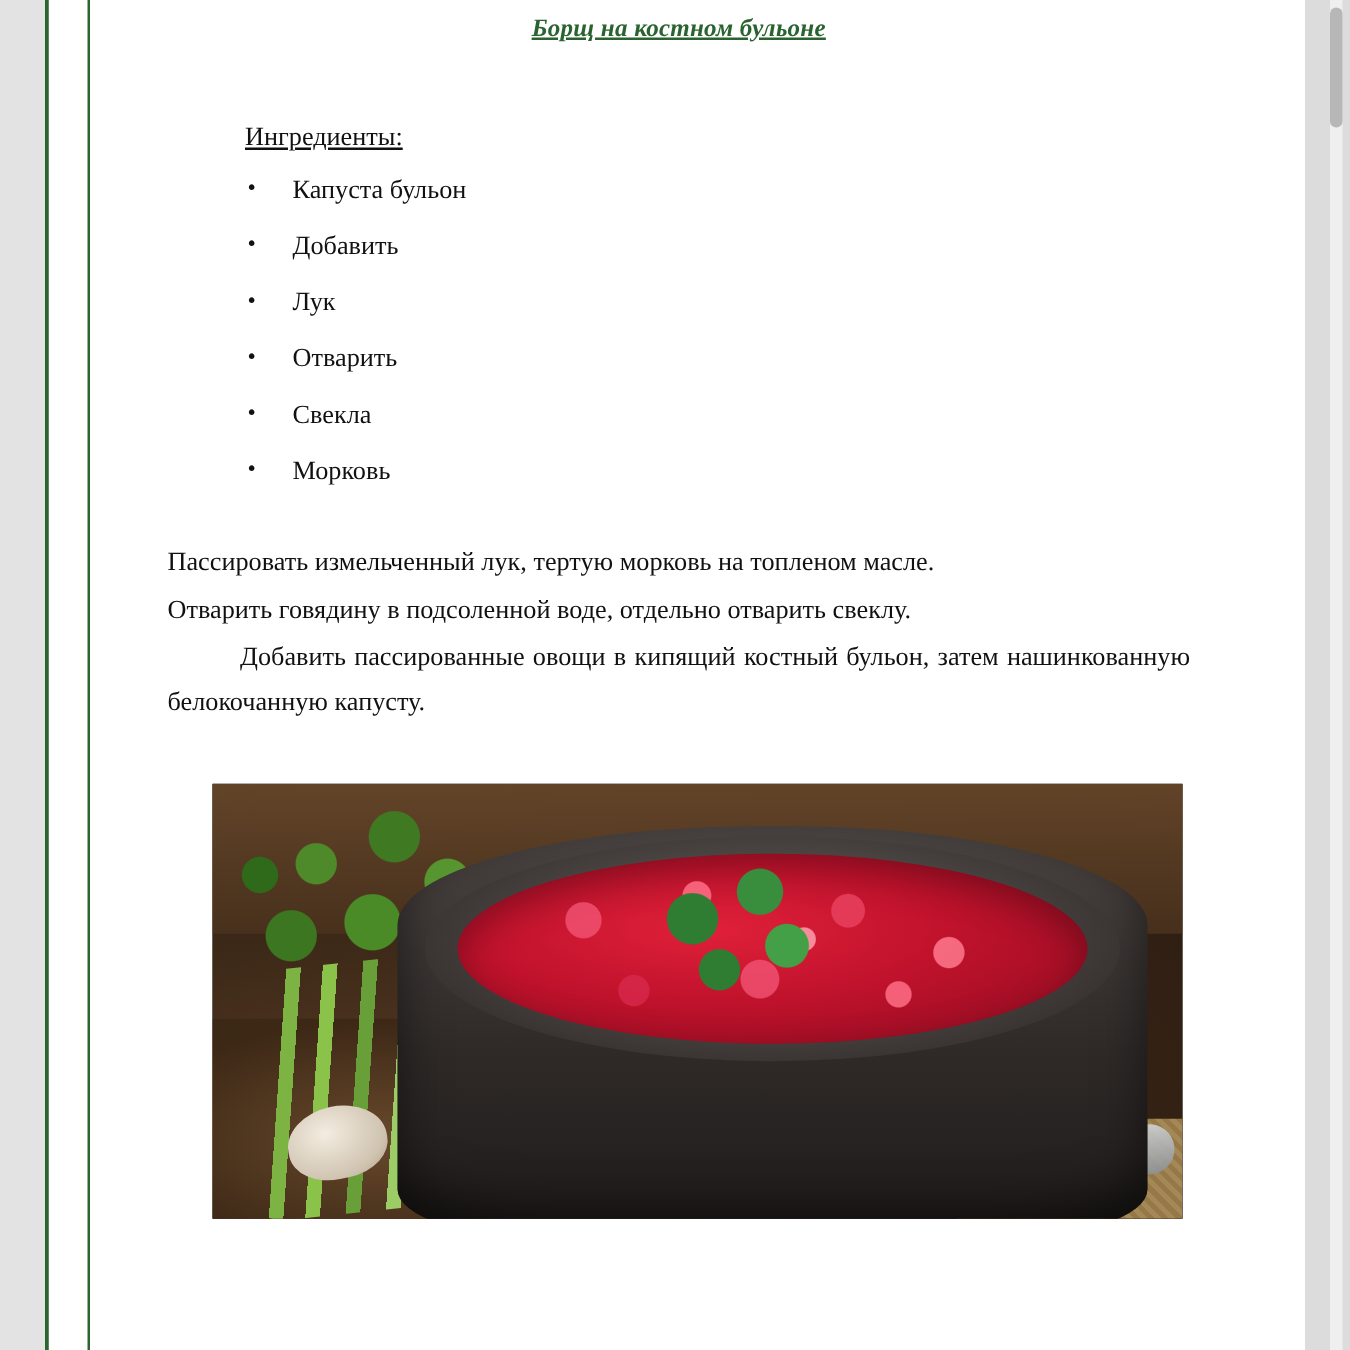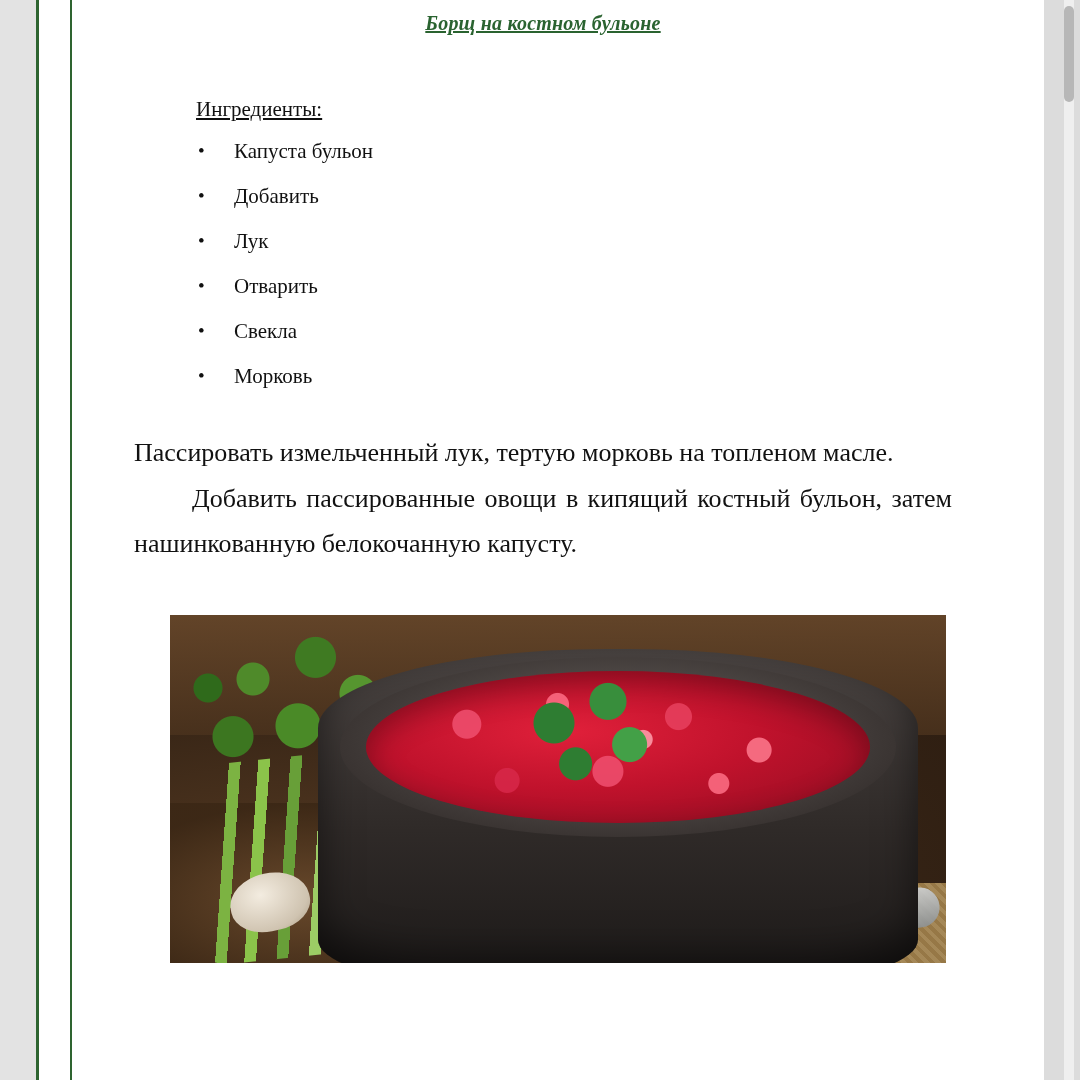--- a/index.html
+++ b/index.html
@@ -103,21 +103,21 @@
     position: absolute;
     left: -36px;
     top: 0;
     font-size: 19px;
     line-height: 1.15;
     color: #111;
   }
 
   .body-text {
     margin-top: 42px;
-    font-size: 26px;
+    font-size: 21px;
     color: #111;
     line-height: 1.72;
   }
   .body-text p {
     margin: 0 0 2px 0;
     text-align: justify;
   }
   .body-text p.indent {
     text-indent: 58px;
   }
@@ -308,20 +308,21 @@
         <span>Свекла</span>
       </li>
       <li>
         <span class="bullet">•</span>
         <span>Морковь</span>
       </li>
     </ul>
 
     <div class="body-text">
       <p class="noindent">Пассировать измельченный лук, тертую морковь на топленом масле.</p>
+      <p class="noindent">Отварить говядину в подсоленной воде, отдельно отварить свеклу.</p>
       <p class="indent">Добавить пассированные овощи в кипящий костный бульон, затем нашинкованную белокочанную капусту.</p>
     </div>
 
     <div class="photo-wrap" role="img">
       <div class="photo-bg"></div>
       <div class="wood-top"></div>
       <div class="soil-left"></div>
       <div class="parsley-bunch"></div>
       <div class="scallions"></div>
       <div class="garlic"></div>

